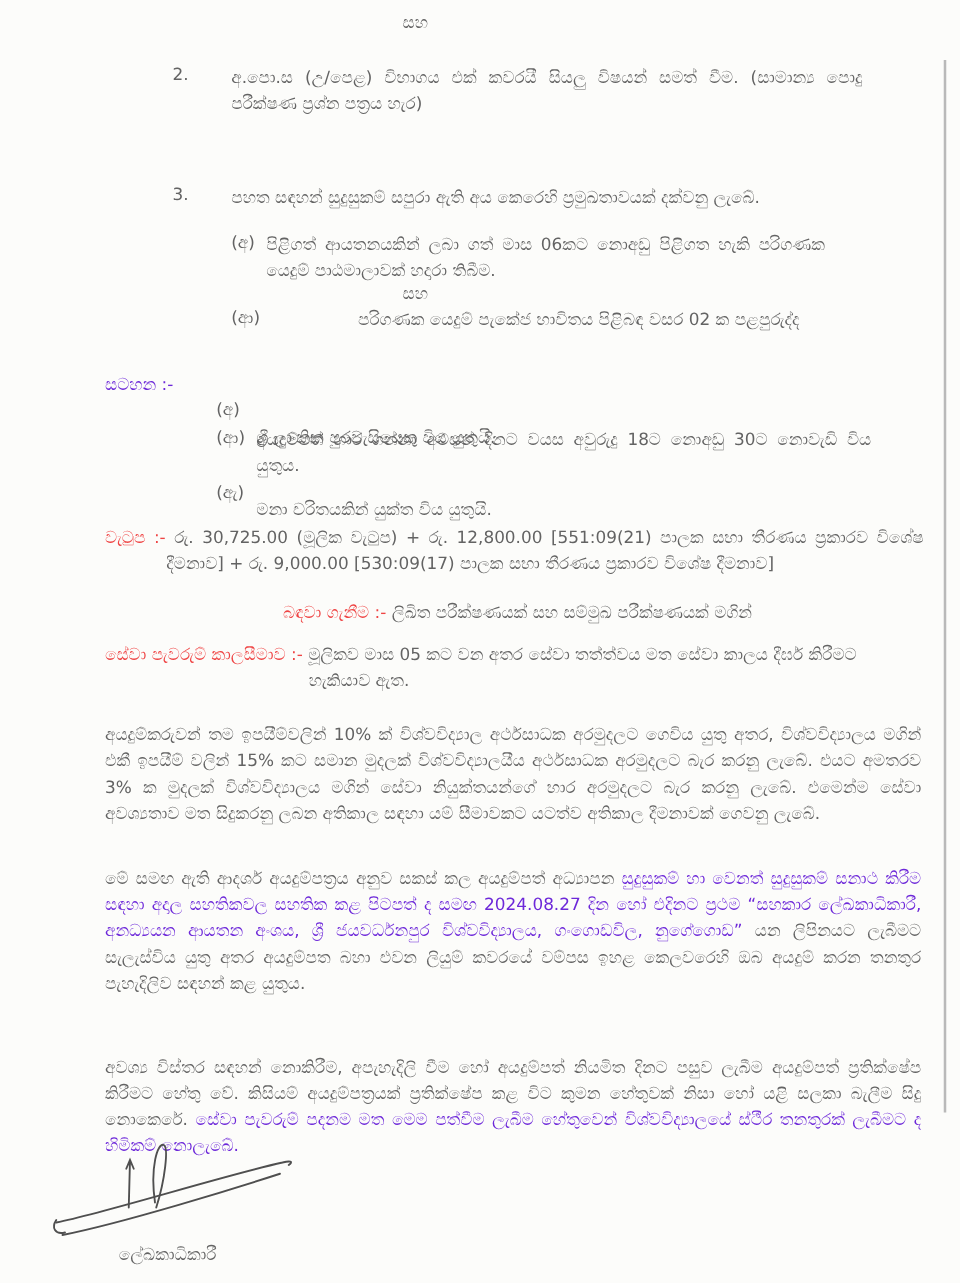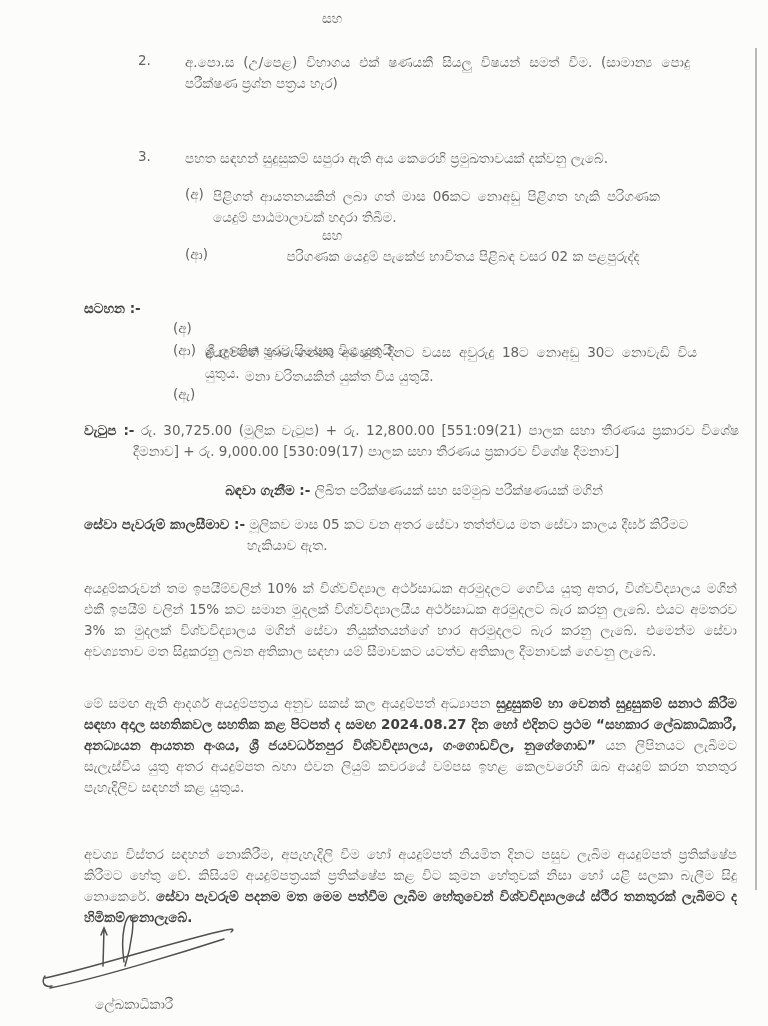--- a/index.html
+++ b/index.html
@@ -7,21 +7,21 @@
   body {
     width: 768px; height: 1026px;
     background: #fcfcfa;
     font-family: "DejaVu Sans", "Liberation Sans", sans-serif;
     color: #636363;
     font-size: 13.5px;
     position: relative;
     overflow: hidden;
   }
   .abs { position: absolute; }
-  .b, .bold { font-weight: 700; color: #404040; }
+  .b, .bold { font-weight: 400; color: #6d28d9; }
   .just { text-align: justify; }
   .lh { line-height: 21px; }
 
   .scan-line {
     position: absolute; left: 755px; top: 48px;
     width: 2px; height: 842px;
     background: #a3a3a3; opacity: .75;
   }
 
   .top-saha   { left: 322px; top: 10px; }
@@ -34,46 +34,46 @@
   #sub-a-text  { left: 213px; top: 186px; width: 447px; }
   .conn-saha   { left: 322px; top: 227px; }
   #sub-b-label { left: 185px; top: 246px; }
   #sub-b-text  { left: 213px; top: 246px; width: 500px; text-align: center; }
 
   #notes-heading { left: 84px; top: 300px; }
   .note-label { position: absolute; left: 173px; }
   .note-text  { position: absolute; left: 205px; }
   #note-a-label { top: 320px; } #note-a-text { top: 320px; width: 500px; margin-top: 20px; }
   #note-b-label { top: 342px; } #note-b-text { top: 342px; width: 492px; }
-  #note-c-label { top: 386px; } #note-c-text { top: 366px; width: 500px; margin-left: 40px; }
+  #note-c-label { top: 386px; } #note-c-text { top: 398px; width: 500px; }
 
   .field { position: absolute; left: 84px; width: 655px; }
   #salary-row  { top: 420px; padding-left: 49px;  text-indent: -49px; }
   #recruit-row { top: 480px; width: 660px; text-align: center; }
   #tenure-row  { top: 514px; padding-left: 163px; text-indent: -163px; width: 645px; }
-  .field .lbl { font-weight: 700; color: #404040; }
+  .field .lbl { font-weight: 400; color: #ef4444; }
 
   .para { position: absolute; left: 84px; width: 653px; text-align: justify; line-height: 21px; }
   #para1 { top: 578px; }
   #para2 { top: 693px; }
   #para3 { top: 800px; margin-top: 44px; }
 
   #signature { left: 40px; top: 906px; width: 205px; height: 90px; }
   #signature path { stroke: #4f4f4f; stroke-width: 1.5; fill: none; stroke-linecap: round; }
   #sig-title { left: 95px; top: 996px; }
 </style>
 </head>
 <body>
 
 <div class="scan-line"></div>
 
 <div class="abs top-saha">සහ</div>
 
 <div class="abs num" id="item2-num">2.</div>
-<div class="abs just lh" id="item2-text">අ.පො.ස (උ/පෙළ) විභාගය එක් ෂණයකී සියලු විෂයන් සමත් වීම. (සාමාන්‍ය පොදු පරීක්ෂණ ප්‍රශ්න පත්‍රය හැර)</div>
+<div class="abs just lh" id="item2-text">අ.පො.ස (උ/පෙළ) විභාගය එක් කවරයී සියලු විෂයන් සමත් වීම. (සාමාන්‍ය පොදු පරීක්ෂණ ප්‍රශ්න පත්‍රය හැර)</div>
 
 <div class="abs num" id="item3-num">3.</div>
 <div class="abs lh" id="item3-text">පහත සඳහන් සුදුසුකම් සපුරා ඇති අය කෙරෙහි ප්‍රමුඛතාවයක් දක්වනු ලැබේ.</div>
 
 <div class="abs" id="sub-a-label">(අ)</div>
 <div class="abs just lh" id="sub-a-text">පිළිගත් ආයතනයකින් ලබා ගත් මාස 06කට නොඅඩු පිළිගත හැකි පරිගණක යෙදුම් පාඨමාලාවක් හදාරා තිබීම.</div>
 <div class="abs conn-saha">සහ</div>
 <div class="abs" id="sub-b-label">(ආ)</div>
 <div class="abs lh" id="sub-b-text">පරිගණක යෙදුම් පැකේජ භාවිතය පිළිබඳ වසර 02 ක පළපුරුද්ද</div>
 

